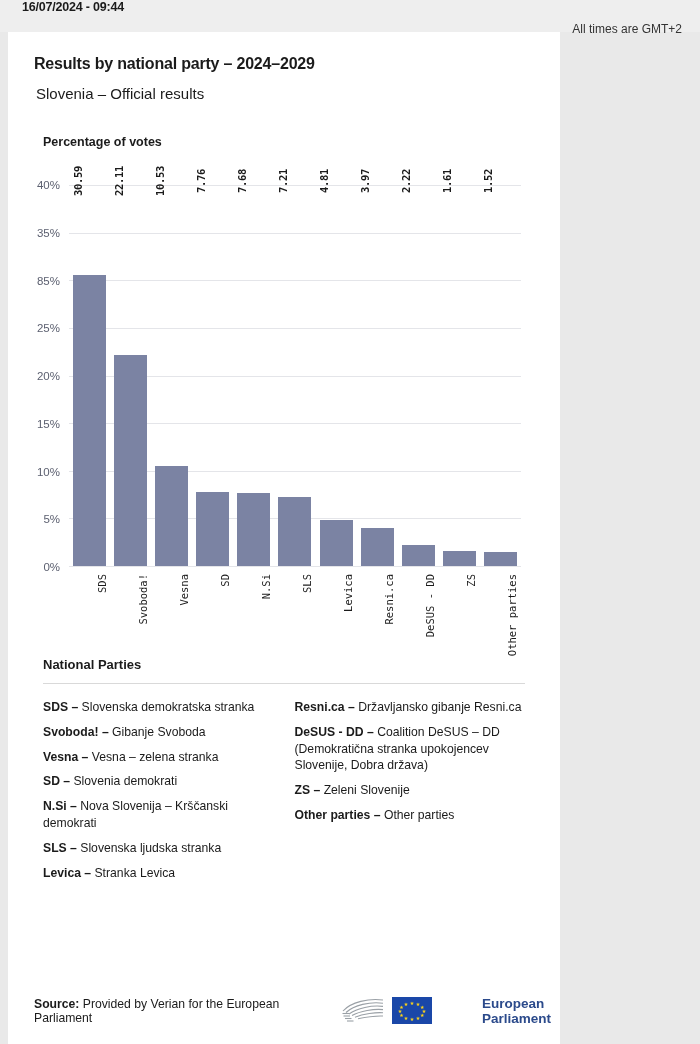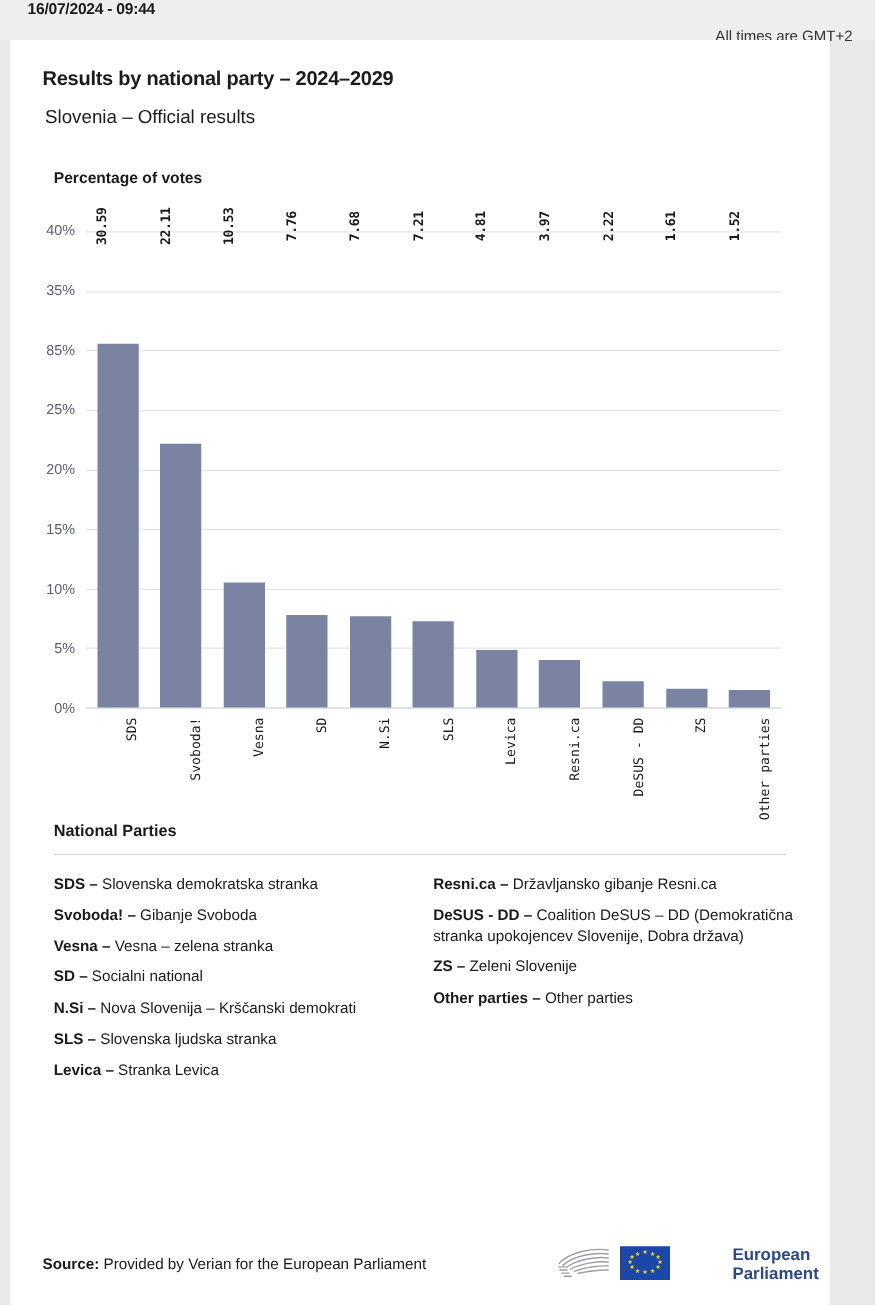--- a/index.html
+++ b/index.html
@@ -21,21 +21,21 @@
     justify-content: space-between;
     padding: 0 18px 0 22px;
   }
   .topbar-date { font-size: 12.5px; font-weight: bold; letter-spacing: -.2px; }
   .topbar-tz   { font-size: 12px; color: #333; margin-top: 22px; }
 
   
   .sheet {
     position: absolute;
     top: 32px; left: 8px;
-    width: 656px; height: 1012px;
+    width: 552px; height: 1012px;
     background: #ffffff;
     padding: 0 26px;
   }
 
   h1.title {
     font-size: 16px; font-weight: bold;
     margin: 23px 0 0 0; letter-spacing: -.2px;
   }
   .subtitle {
     font-size: 15px; color: #1b1b1b;
@@ -331,21 +331,21 @@
     </div>
   </div>
 
   <div class="legend-head">National Parties</div>
   <div class="legend-rule"></div>
   <div class="legend-cols">
     <div class="legend-col" id="legend-left">
         <div class="legend-item"><b>SDS –</b><span> Slovenska demokratska stranka</span></div>
         <div class="legend-item"><b>Svoboda! –</b><span> Gibanje Svoboda</span></div>
         <div class="legend-item"><b>Vesna –</b><span> Vesna – zelena stranka</span></div>
-        <div class="legend-item"><b>SD –</b><span> Socialni national</span></div>
+        <div class="legend-item"><b>SD –</b><span> Slovenia demokrati</span></div>
         <div class="legend-item"><b>N.Si –</b><span> Nova Slovenija – Krščanski demokrati</span></div>
         <div class="legend-item"><b>SLS –</b><span> Slovenska ljudska stranka</span></div>
         <div class="legend-item"><b>Levica –</b><span> Stranka Levica</span></div>
       </div>
     <div class="legend-col" id="legend-right">
         <div class="legend-item"><b>Resni.ca –</b><span> Državljansko gibanje Resni.ca</span></div>
         <div class="legend-item"><b>DeSUS - DD –</b><span> Coalition DeSUS – DD (Demokratična stranka upokojencev Slovenije, Dobra država)</span></div>
         <div class="legend-item"><b>ZS –</b><span> Zeleni Slovenije</span></div>
         <div class="legend-item"><b>Other parties –</b><span> Other parties</span></div>
       </div>

